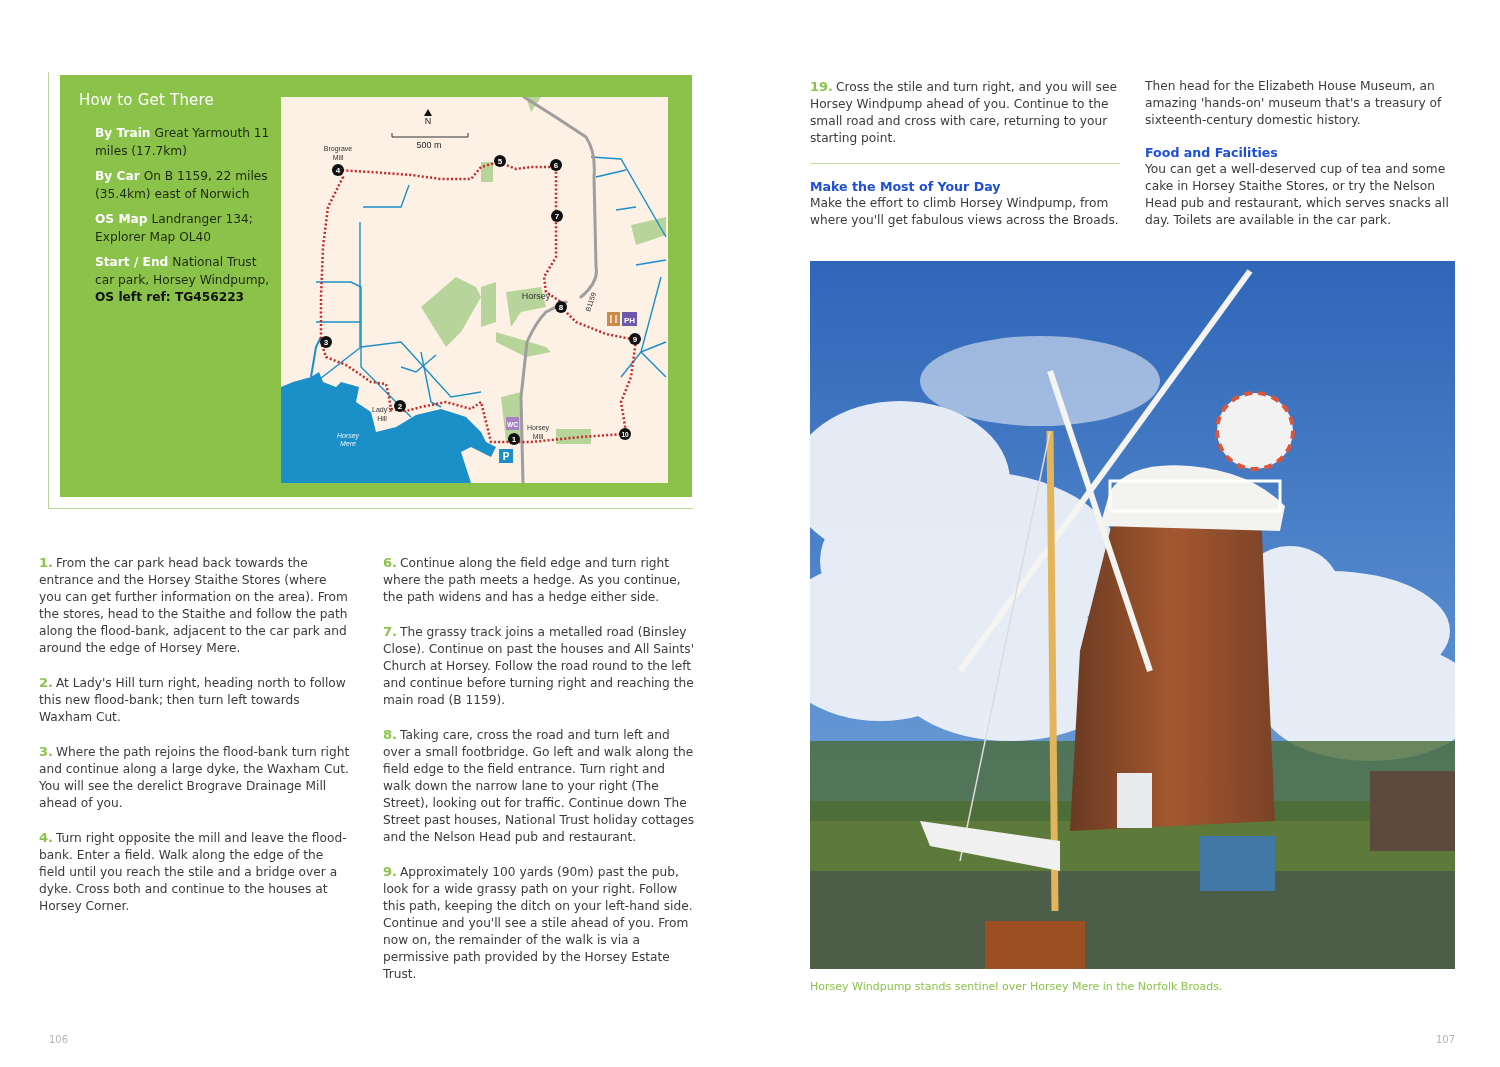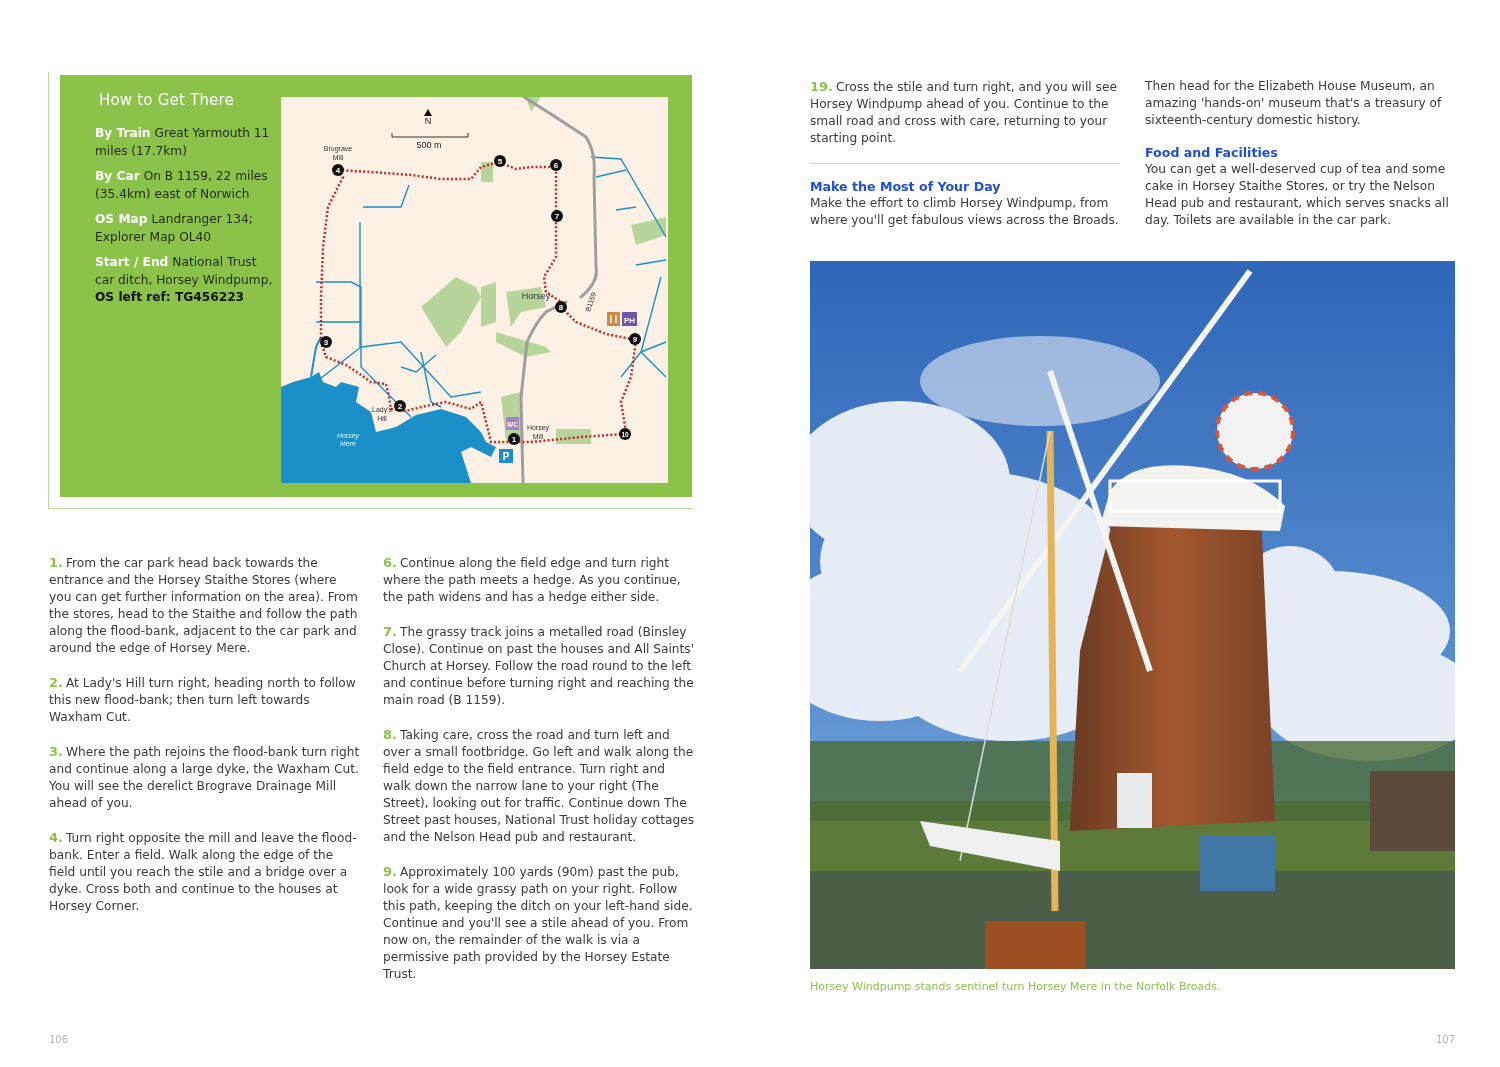--- a/index.html
+++ b/index.html
@@ -10,31 +10,31 @@
   .abs { position: absolute; }
   
   .box-frame {
     left: 48px; top: 72px; width: 644px; height: 436px;
     border-left: 1px solid #b9d89a; border-bottom: 1px solid #b9d89a;
   }
   .box {
     left: 60px; top: 75px; width: 632px; height: 422px; background: #8bc34a;
   }
   .box-title {
-    left: 79px; top: 91px; font-size: 15px; color: #ffffff; letter-spacing: 0.2px; margin-left: 20px;
+    left: 79px; top: 91px; font-size: 15px; color: #ffffff; letter-spacing: 0.2px;
   }
   .info-list { left: 79px; top: 125px; width: 195px; font-size: 12.2px; line-height: 17.5px; color: #1f2a12; }
   .info-item { margin-bottom: 8px; margin-left: 16px; }
   .info-label { font-weight: bold; color: #ffffff; margin-right: 4px; }
   .grid-ref { font-weight: bold; color: #111; }
   .map { left: 281px; top: 97px; width: 387px; height: 386px; background: #fdf1e6; overflow: hidden; }
   .map svg { display: block; }
   
   .col { font-size: 12.2px; line-height: 17px; color: #3b3b3b; }
-  .col1 { left: 49px; top: 554px; width: 312px; }
+  .col1 { left: 39px; top: 554px; width: 312px; }
   .col2 { left: 383px; top: 554px; width: 312px; }
   .col3 { left: 810px; top: 78px; width: 310px; }
   .col4 { left: 1145px; top: 78px; width: 310px; }
   .step { margin: 0 0 17px 0; }
   .num { color: #8bc34a; font-weight: bold; font-size: 13px; margin-right: 3px; }
   .sep { height: 1px; background: #c7e0a8; margin: 16px 0 14px 0; }
   .subhead { color: #1d4ed8; font-weight: bold; font-size: 12.6px; margin: 0; }
   .para { margin: 0 0 15px 0; }
   .photo { left: 810px; top: 261px; width: 645px; height: 708px; overflow: hidden; }
   .caption { left: 810px; top: 980px; font-size: 11px; color: #8bc34a; }
@@ -44,21 +44,21 @@
 <body>
 
 <div class="abs box-frame"></div>
 <div class="abs box"></div>
 <div class="abs box-title">How to Get There</div>
 
 <div class="abs info-list">
   <div class="info-item"><span class="info-label">By Train</span><span>Great Yarmouth 11 miles (17.7km)</span></div>
   <div class="info-item"><span class="info-label">By Car</span><span>On B 1159, 22 miles (35.4km) east of Norwich</span></div>
   <div class="info-item"><span class="info-label">OS Map</span><span>Landranger 134; Explorer Map OL40</span></div>
-  <div class="info-item"><span class="info-label">Start / End</span><span>National Trust car ditch, Horsey Windpump,</span><br><span class="grid-ref">OS left ref: TG456223</span></div>
+  <div class="info-item"><span class="info-label">Start / End</span><span>National Trust car park, Horsey Windpump,</span><br><span class="grid-ref">OS left ref: TG456223</span></div>
 </div>
 
 <div class="abs map">
   <svg width="387" height="386" viewBox="0 0 387 386" xmlns="http://www.w3.org/2000/svg">
 
     <g fill="#b7d49a" stroke="none">
       <rect x="200" y="65" width="12" height="20"></rect>
       <polygon points="140,210 175,180 195,190 200,200 180,235 165,250"></polygon>
       <polygon points="200,190 215,185 215,225 200,230"></polygon>
       <polygon points="225,195 260,190 265,210 240,215 230,230"></polygon>
@@ -268,14 +268,14 @@
     <line x1="240" y1="170" x2="150" y2="600" stroke="#dcdcdc" stroke-width="1.5"></line>
 
     <path d="M110,560 L250,580 L250,610 L120,585 Z" fill="#f0f0f0"></path>
 
     <rect x="175" y="660" width="100" height="48" fill="#9b4f22"></rect>
     <rect x="390" y="575" width="75" height="55" fill="#4178a6"></rect>
     <rect x="560" y="510" width="85" height="80" fill="#5c4a3c"></rect>
   </svg>
 </div>
 
-<div class="abs caption">Horsey Windpump stands sentinel turn Horsey Mere in the Norfolk Broads.</div>
+<div class="abs caption">Horsey Windpump stands sentinel over Horsey Mere in the Norfolk Broads.</div>
 <div class="abs pageno" style="left:1436px;">107</div>
 
 </body></html>

